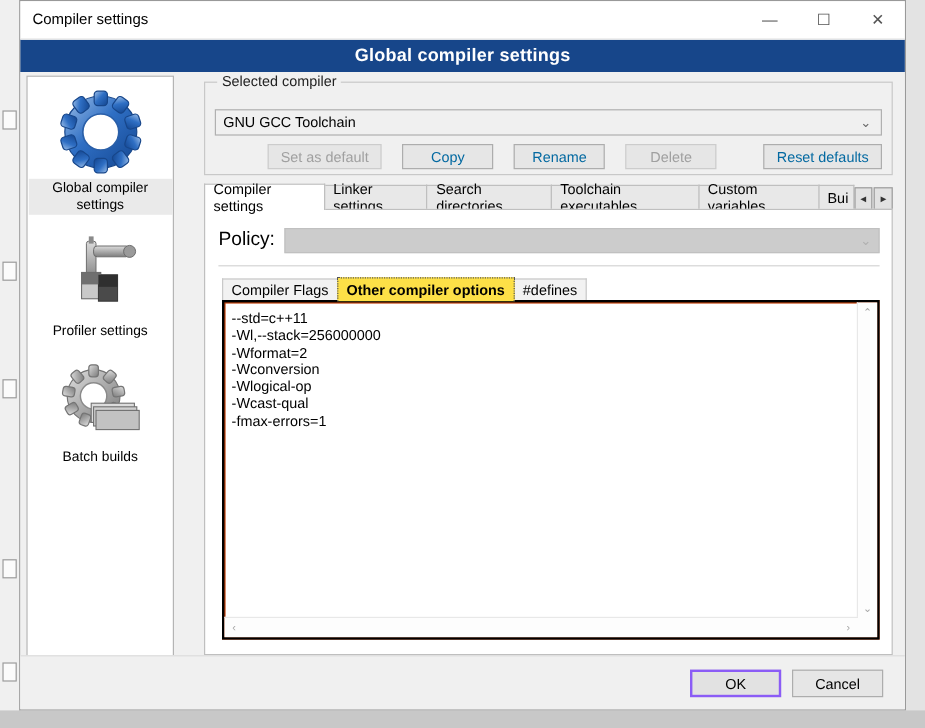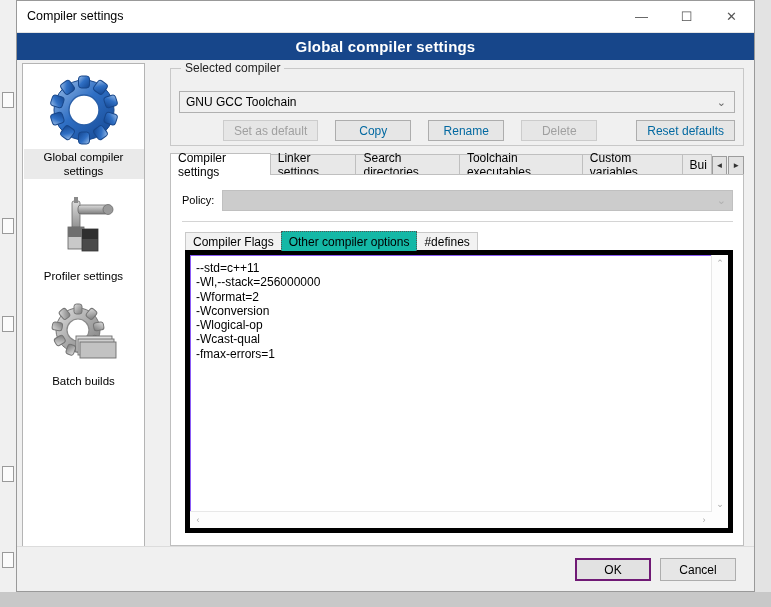--- a/index.html
+++ b/index.html
@@ -155,21 +155,21 @@
   #tabpanel {
     position:absolute; left:19px; top:111px; right:4px; bottom:4px;
     background:#ffffff; border:1px solid #bfbfbf;
     box-sizing:border-box;
   }
 
   #policy-row {
     position:absolute; left:11px; top:14px; right:10px; height:22px;
     display:flex; align-items:center;
   }
-  #policy-label { font-size:11px; margin-right:8px;text-align:center; }
+  #policy-label { font-size:16px; margin-right:8px;text-align:center; }
   #policy-combo {
     flex:1; height:21px; background:#cccccc; border:1px solid #c0c0c0;
     box-sizing:border-box; position:relative;
   }
   #policy-combo .chev {
     position:absolute; right:6px; top:3px; color:#b0b0b0; font-size:11px;
   }
   #hr {
     position:absolute; left:11px; top:46px; right:10px;
     border-top:1px solid #d4d4d4;
@@ -181,29 +181,29 @@
     display:flex; align-items:flex-end;
   }
   .itab {
     height:19px; padding:0 7px; box-sizing:border-box;
     display:flex; align-items:center;
     font-size:12px; background:#f2f2f2;
     border:1px solid #c9c9c9; border-bottom:none;
     margin-right:-1px; cursor:default; color:#000;
   }
   .itab.active {
-    background:#14b8a6; height:20px;
+    background:#fde047; height:20px;
     border:1px dotted #555; border-bottom:none;
-    position:relative; z-index:3;
+    position:relative; z-index:3;font-weight:bold;
   }
 
   
   #editor-frame {
     position:absolute; left:14px; top:75px; right:10px; bottom:12px;
-    border:5px solid #000000; background:#8b5cf6;
+    border:2px solid #000000; background:#c2410c;
     box-sizing:border-box;
   }
   #editor-inner {
     position:absolute; left:1px; top:1px; right:16px; bottom:16px;
     background:#ffffff; overflow:hidden;
   }
   #editor-text {
     margin:0; padding:5px 0 0 5px;
     font-family:"Liberation Sans", sans-serif;
     font-size:12px; line-height:14.3px;
@@ -239,21 +239,21 @@
   #footer-btns {
     position:absolute; right:18px; top:11px; display:flex; gap:9px;
   }
   .fbtn {
     width:76px; height:23px; box-sizing:border-box;
     background:#e6e6e6; border:1px solid #adadad;
     display:flex; align-items:center; justify-content:center;
     font-size:12px; cursor:default; color:#000;
   }
   .fbtn.primary {
-    border:2px solid #701a75; background:#e2e2e2;
+    border:2px solid #8b5cf6; background:#e2e2e2;
   }
 </style>
 </head>
 <body>
 
 <div id="desktop">
 
   <div id="bg-window">
     <div class="bg-tick" style="top:92px;"></div>
     <div class="bg-tick" style="top:218px;"></div>

